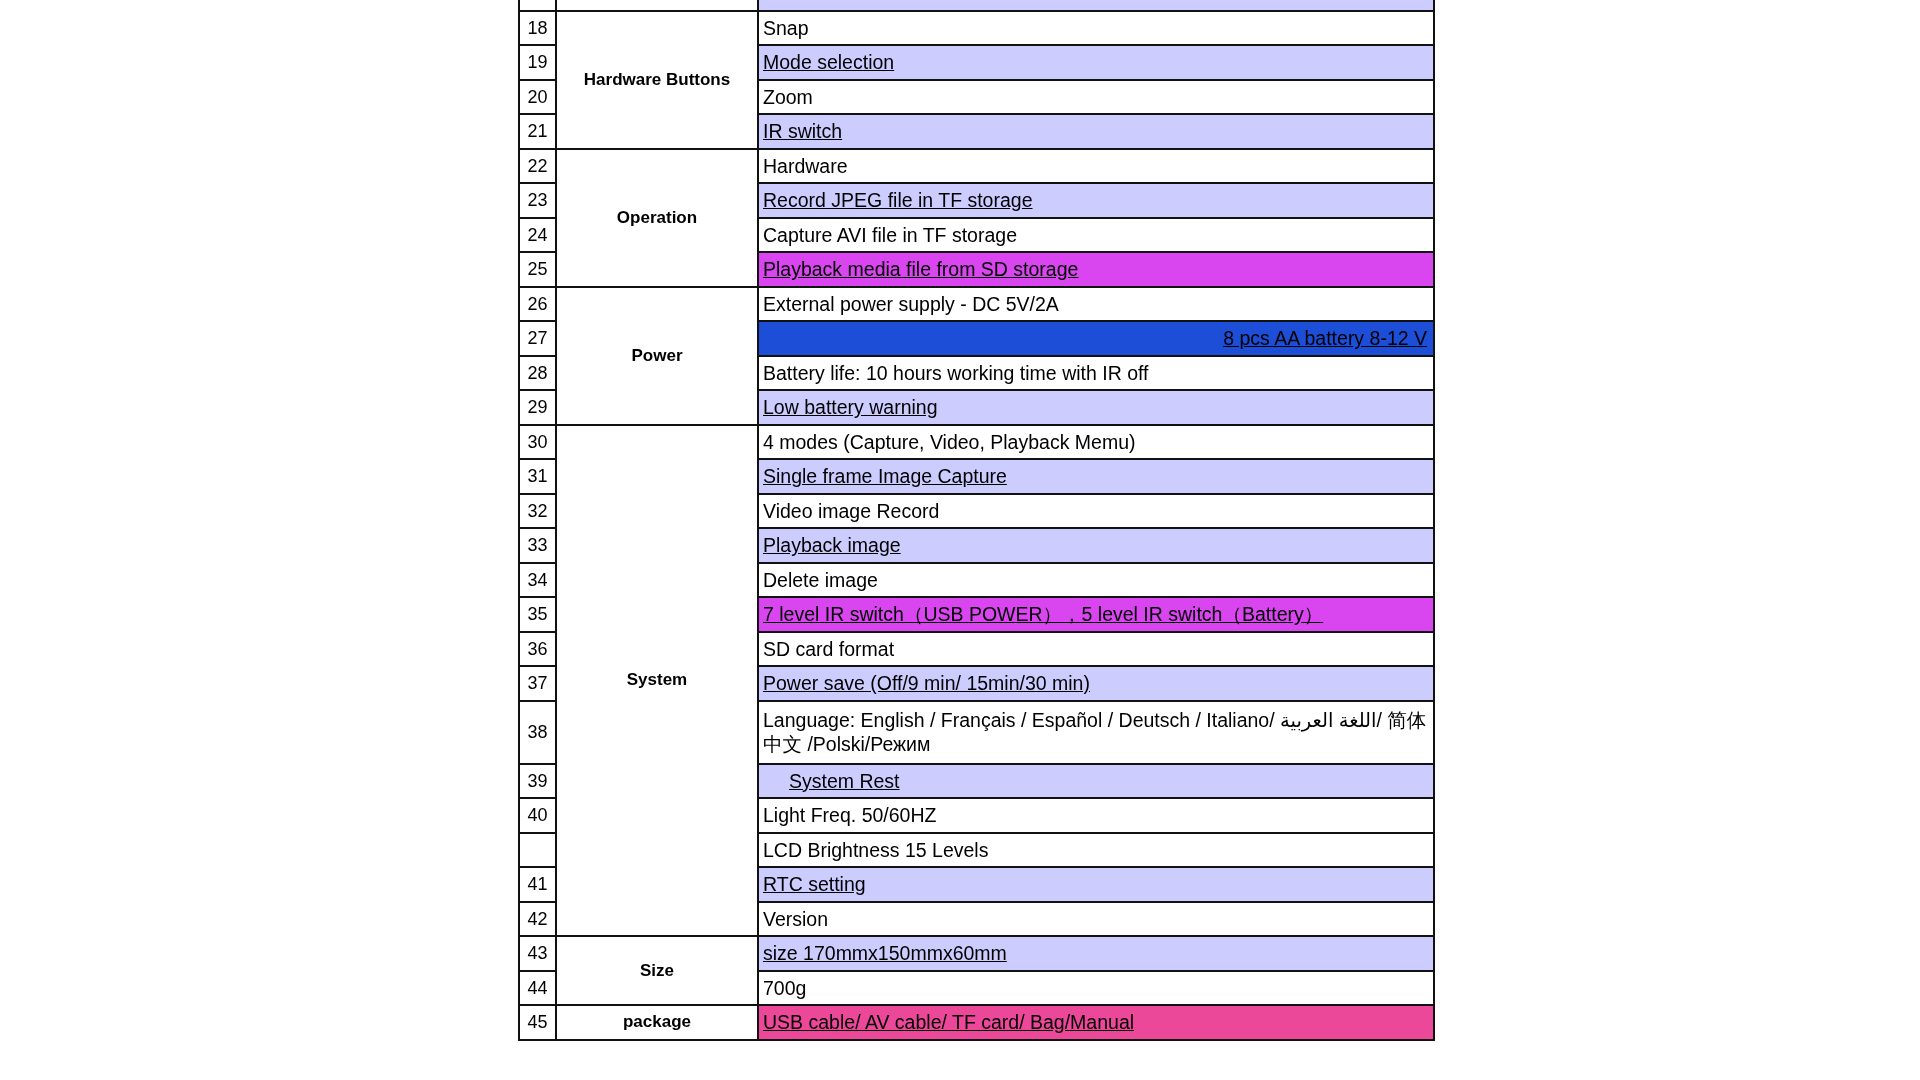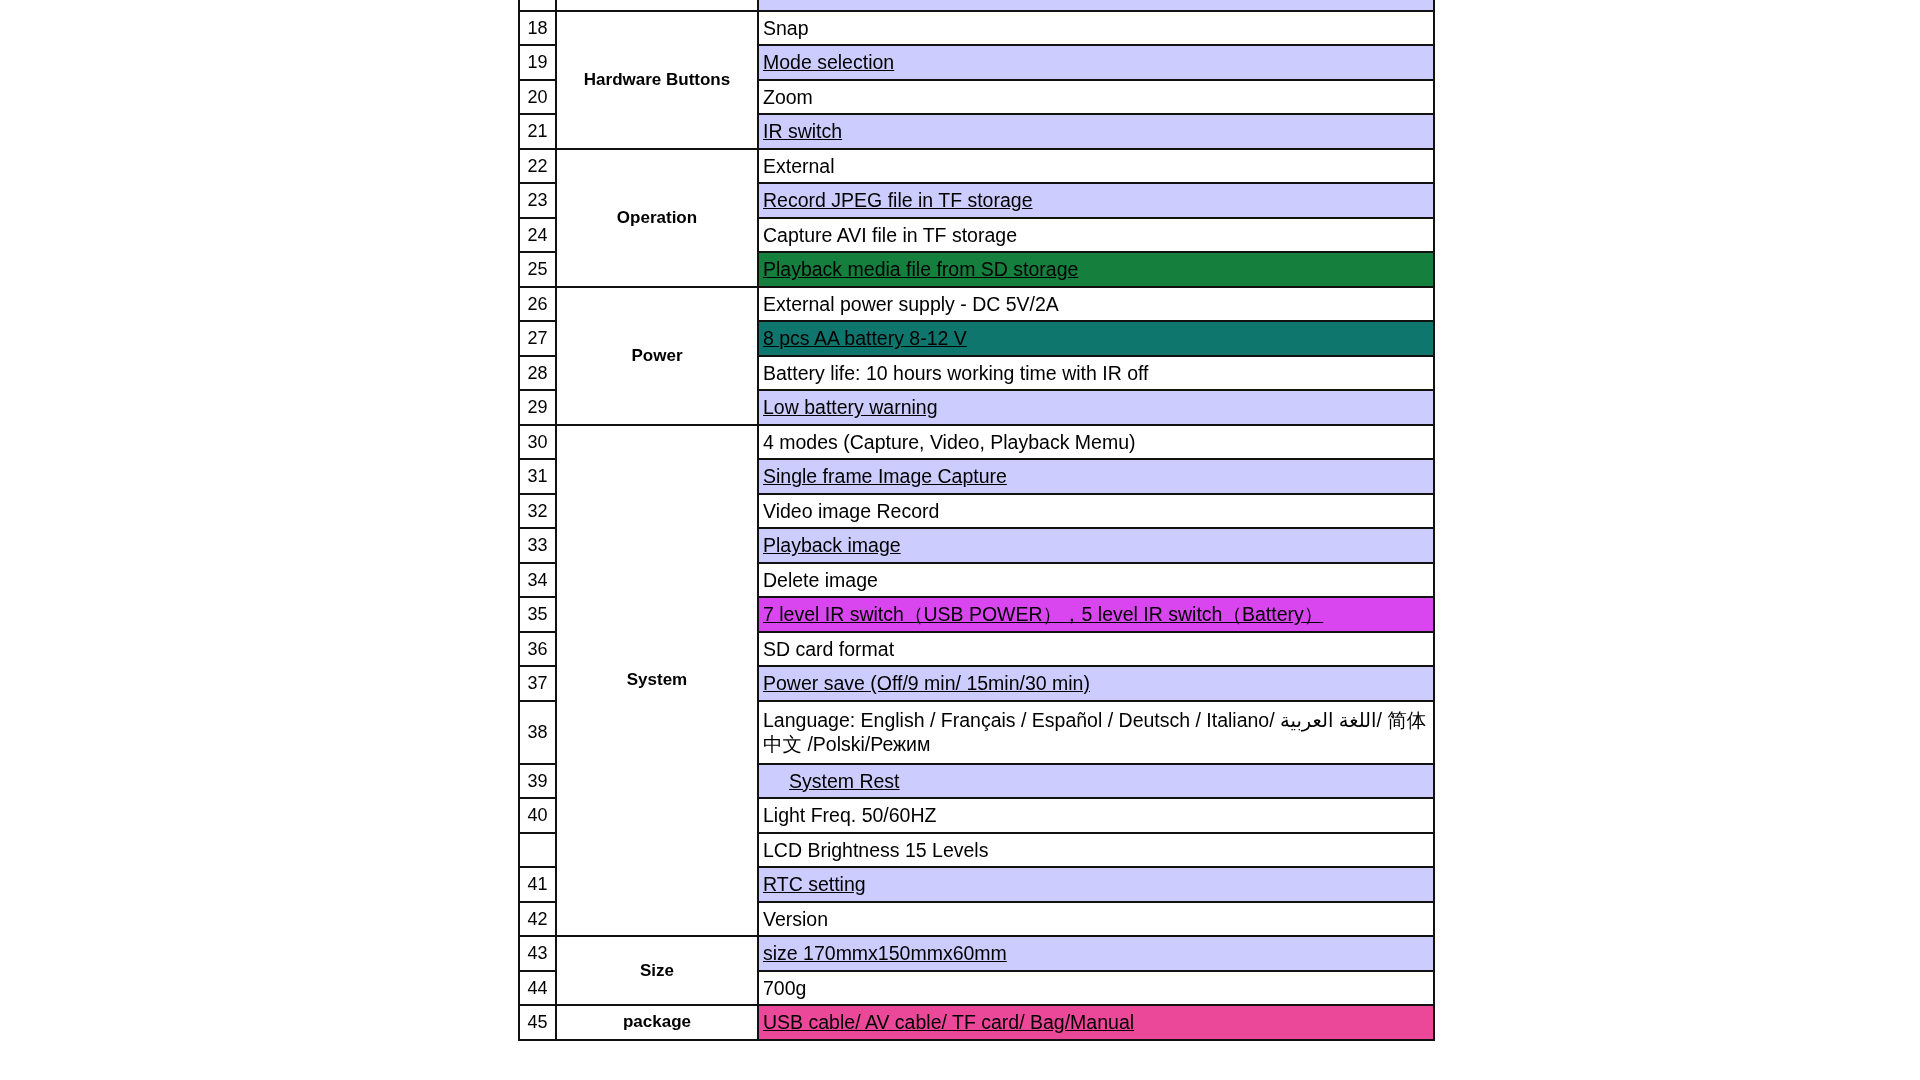--- a/index.html
+++ b/index.html
@@ -89,42 +89,42 @@
         <td class="num">20</td>
         <td class="val plain" style="background: rgb(255, 255, 255);">Zoom</td>
       </tr>
       <tr>
         <td class="num">21</td>
         <td class="val shaded" style="background: rgb(204, 204, 255);">IR switch</td>
       </tr>
       <tr>
         <td class="num">22</td>
         <td class="cat" rowspan="4">Operation</td>
-        <td class="val plain" style="background: rgb(255, 255, 255);">External</td>
+        <td class="val plain" style="background: rgb(255, 255, 255);">Hardware</td>
       </tr>
       <tr>
         <td class="num">23</td>
         <td class="val shaded" style="background: rgb(204, 204, 255);">Record JPEG file in TF storage</td>
       </tr>
       <tr>
         <td class="num">24</td>
         <td class="val plain" style="background: rgb(255, 255, 255);">Capture AVI file in TF storage</td>
       </tr>
       <tr>
         <td class="num">25</td>
-        <td class="val shaded" style="background: #15803d;">Playback media file from SD storage</td>
+        <td class="val shaded" style="background: #d946ef;">Playback media file from SD storage</td>
       </tr>
       <tr>
         <td class="num">26</td>
         <td class="cat" rowspan="4">Power</td>
         <td class="val plain" style="background: rgb(255, 255, 255);">External power supply - DC 5V/2A</td>
       </tr>
       <tr>
         <td class="num">27</td>
-        <td class="val shaded" style="background: #0f766e;">8 pcs AA battery   8-12 V</td>
+        <td class="val shaded" style="background: #1d4ed8; text-align: right;">8 pcs AA battery   8-12 V</td>
       </tr>
       <tr>
         <td class="num">28</td>
         <td class="val plain" style="background: rgb(255, 255, 255);">Battery life: 10 hours working time with IR off</td>
       </tr>
       <tr>
         <td class="num">29</td>
         <td class="val shaded" style="background: rgb(204, 204, 255);">Low battery warning</td>
       </tr>
       <tr>

